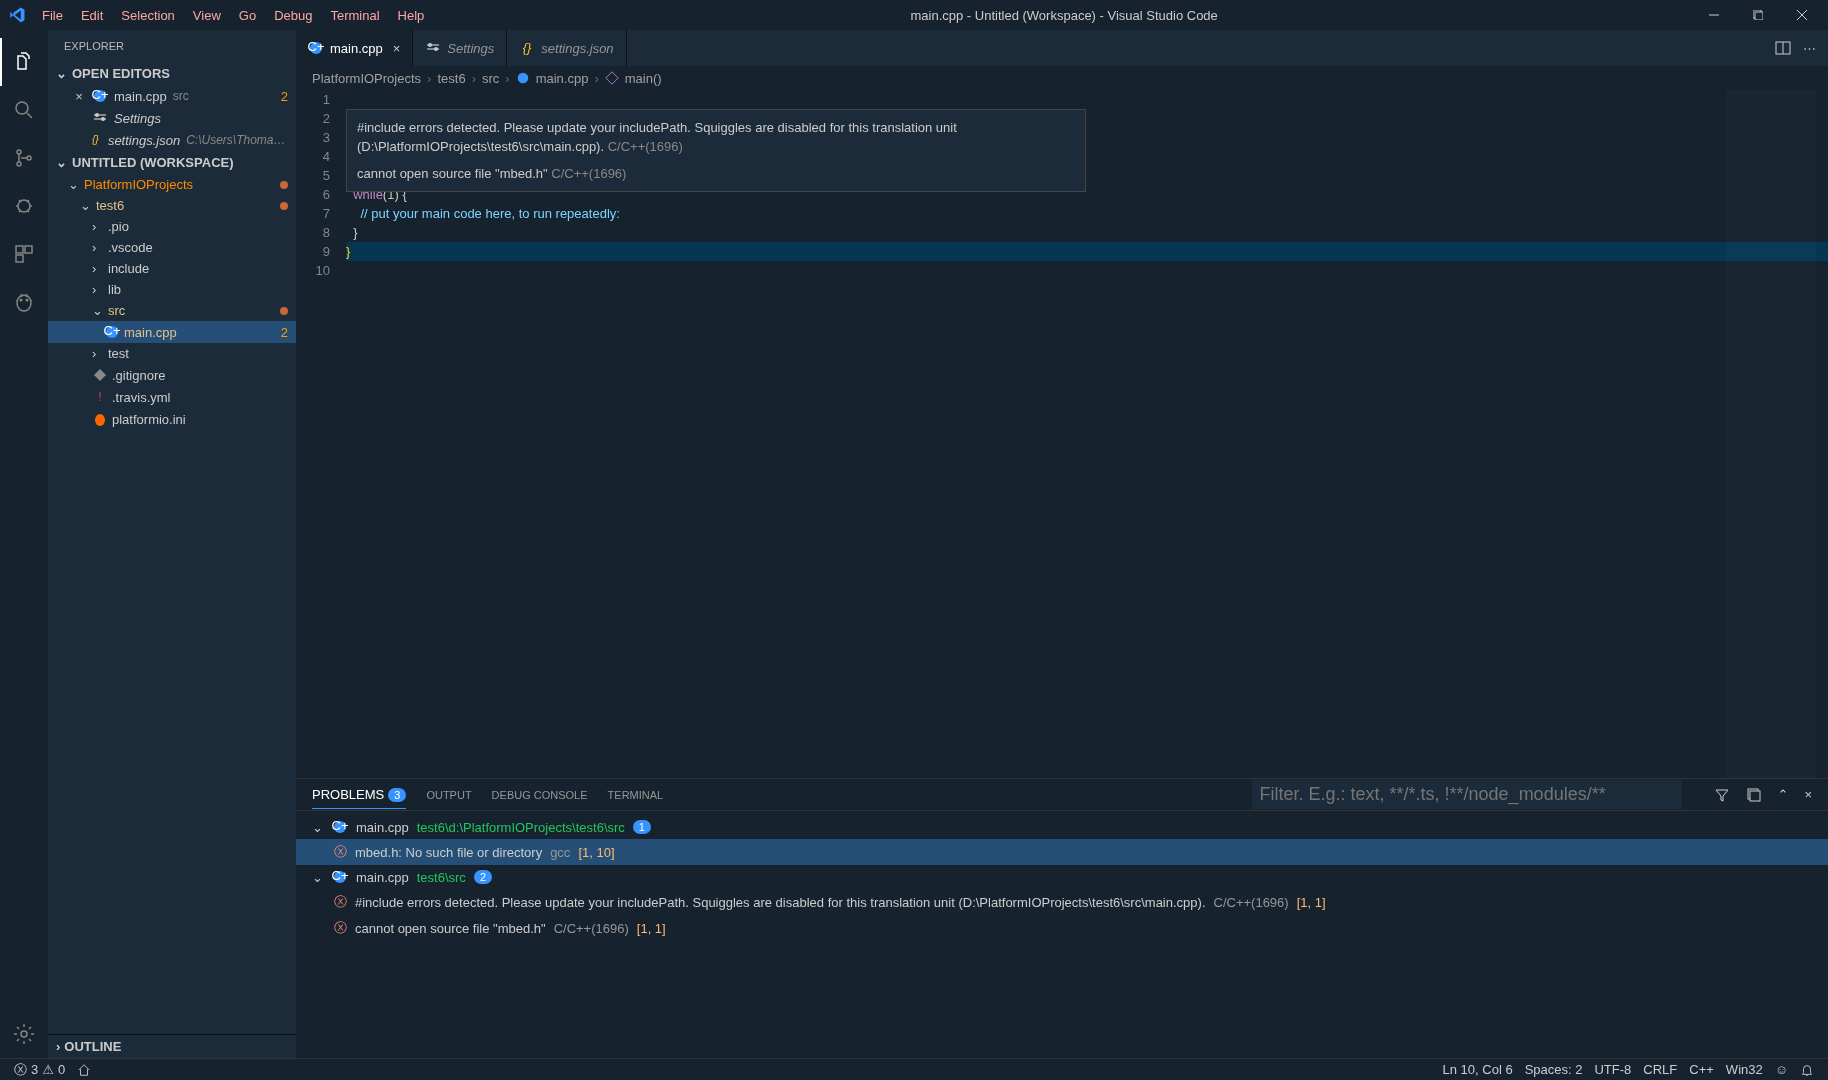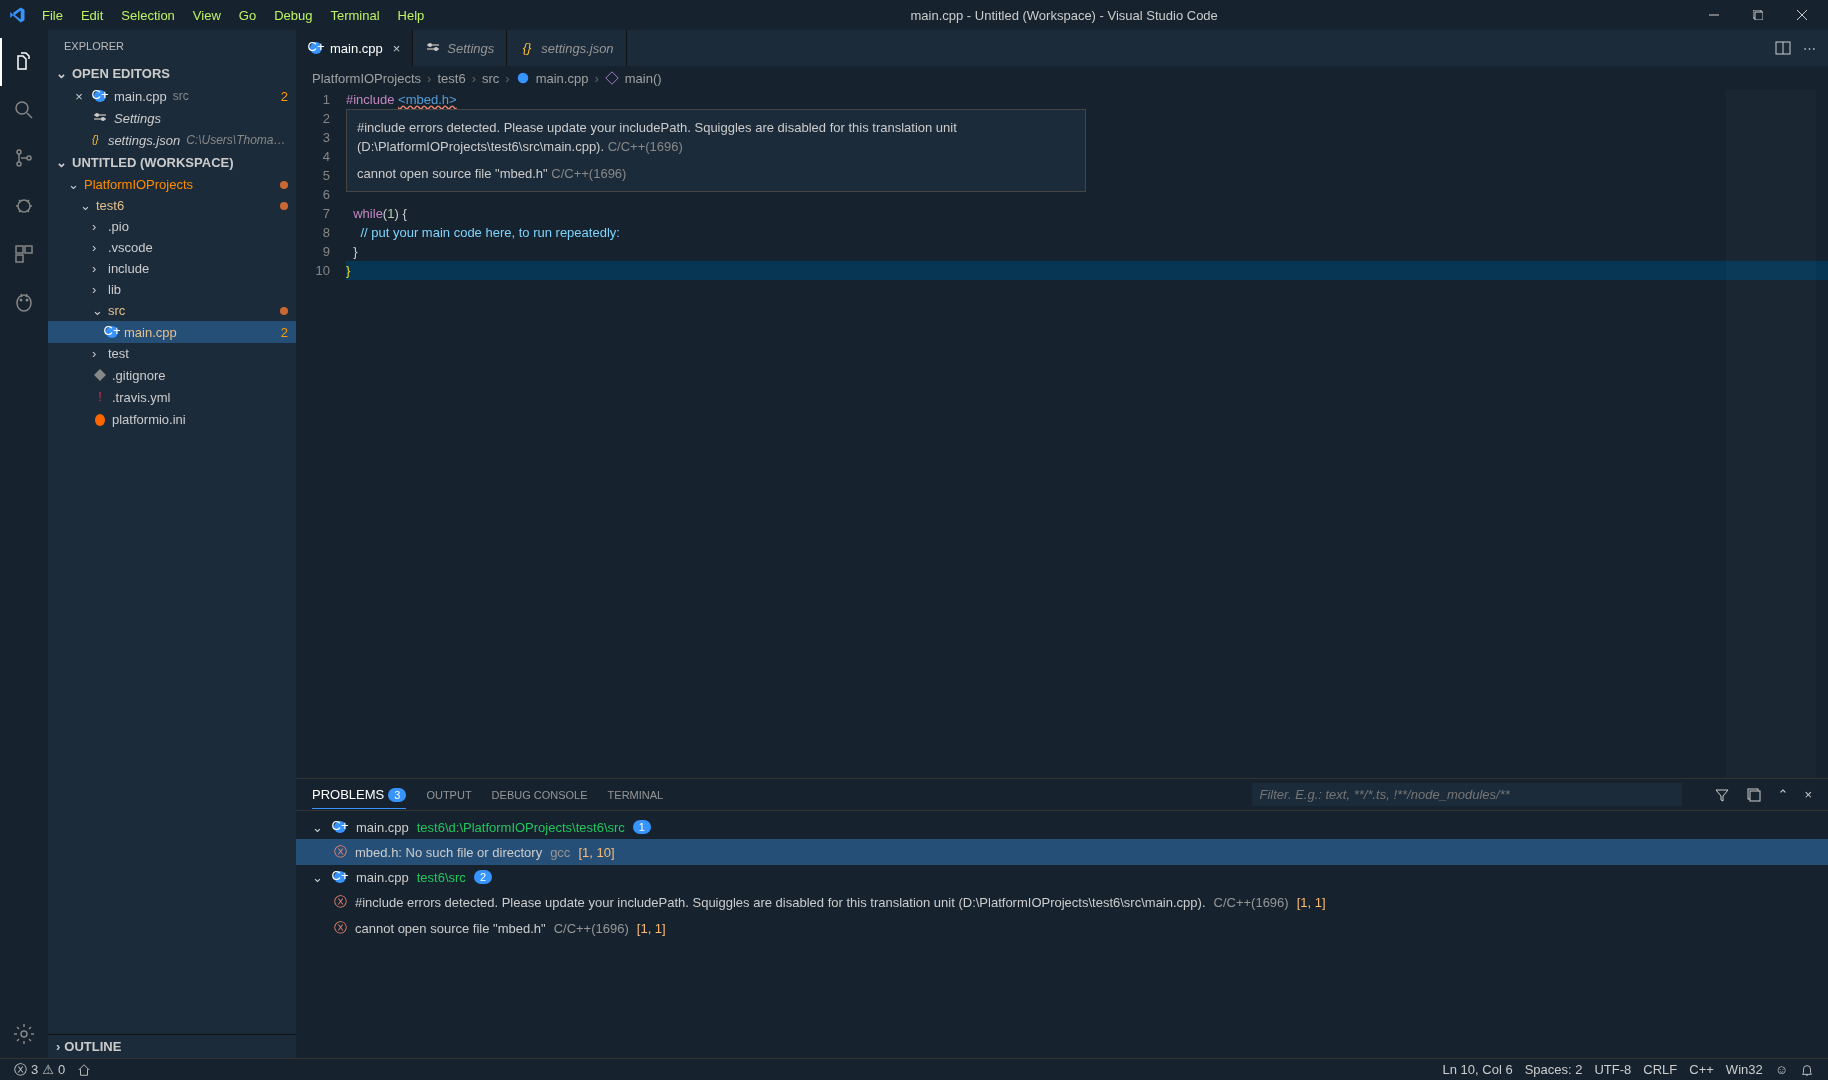--- a/index.html
+++ b/index.html
@@ -2,21 +2,21 @@
 <html><head>
 <meta charset="utf-8">
 <style>
 * { margin: 0; padding: 0; box-sizing: border-box; font-family: -apple-system, "Segoe UI", sans-serif; font-size: 13px; }
 body { background: #1e1e1e; color: #cccccc; width: 1828px; height: 1080px; overflow: hidden; display: flex; flex-direction: column; }
 
 
 .titlebar { height: 30px; background: #16232f; display: flex; align-items: center; padding: 0 8px; }
 .titlebar .vscode-logo { width: 18px; height: 18px; margin-right: 8px; }
 .titlebar .menu { display: flex; gap: 2px; }
-.titlebar .menu-item { padding: 4px 8px; color: #bef264; cursor: pointer; }
+.titlebar .menu-item { padding: 4px 8px; color: #fca5a5; cursor: pointer; }
 .titlebar .title { flex: 1; text-align: center; color: #cccccc; }
 .titlebar .window-controls { display: flex; gap: 8px; }
 .titlebar .win-ctrl { width: 36px; height: 28px; display: flex; align-items: center; justify-content: center; cursor: pointer; }
 
 
 .main { flex: 1; display: flex; overflow: hidden; }
 
 
 .activitybar { width: 48px; background: #16232f; display: flex; flex-direction: column; align-items: center; padding-top: 8px; }
 .activity-icon { width: 48px; height: 48px; display: flex; align-items: center; justify-content: center; color: #858585; cursor: pointer; }
@@ -83,21 +83,21 @@
 
 .minimap { position: absolute; top: 0; right: 12px; width: 90px; height: 100%; background: rgba(255,255,255,0.02); }
 
 
 .panel { height: 280px; background: #16232f; border-top: 1px solid #333; display: flex; flex-direction: column; }
 .panel-tabs { height: 32px; display: flex; align-items: center; padding: 0 16px; gap: 20px; border-bottom: 1px solid #333; }
 .panel-tab { color: #969696; font-size: 11px; text-transform: uppercase; cursor: pointer; padding: 6px 0; }
 .panel-tab.active { color: #ffffff; border-bottom: 1px solid #3794ff; }
 .panel-tab .count-badge { background: #3794ff; color: #fff; border-radius: 10px; padding: 1px 6px; font-size: 11px; margin-left: 4px; }
 .panel-filter { margin-left: auto; }
-.panel-filter input { background: #1b2b3a; border: none; padding: 4px 8px; width: 430px; color: #cccccc; font-size: 13px; font-style: italic; }
+.panel-filter input { background: #1b2b3a; border: none; padding: 4px 8px; width: 430px; color: #cccccc; font-size: 18px; }
 .panel-icons { display: flex; gap: 16px; margin-left: 12px; color: #cccccc; }
 .panel-icons span { cursor: pointer; }
 
 .problems-list { flex: 1; overflow: auto; padding: 4px 0; }
 .problem-group { padding: 4px 16px; display: flex; align-items: center; gap: 8px; cursor: pointer; }
 .problem-group .chev { width: 12px; }
 .problem-group .file-icon { width: 16px; height: 16px; }
 .problem-group .path { color: #22c55e; }
 .problem-group .count-badge { background: #3794ff; color: #fff; border-radius: 10px; padding: 1px 6px; font-size: 11px; }
 .problem-item { padding: 4px 16px 4px 38px; display: flex; align-items: center; gap: 8px; cursor: pointer; }
@@ -388,21 +388,20 @@
           <div class="ln">3</div>
           <div class="ln">4</div>
           <div class="ln">5</div>
           <div class="ln">6</div>
           <div class="ln">7</div>
           <div class="ln">8</div>
           <div class="ln">9</div>
           <div class="ln">10</div>
       </div>
       <div class="code">
-        <div class="code-line"><span class="tok-pp">#include</span> <span class="tok-inc">&lt;mbed.h&gt;</span></div>
         <div class="code-line"></div>
         <div class="code-line"></div>
         <div class="code-line"></div>
         <div class="code-line"></div>
         <div class="code-line"></div>
         <div class="code-line">  <span class="tok-kw">while</span>(<span class="tok-num">1</span>)<span> {</span></div>
         <div class="code-line"><span class="tok-comment">    // put your main code here, to run repeatedly:</span></div>
         <div class="code-line">  }</div>
         <div class="code-line highlight"><span class="tok-brace">}</span></div>
 

